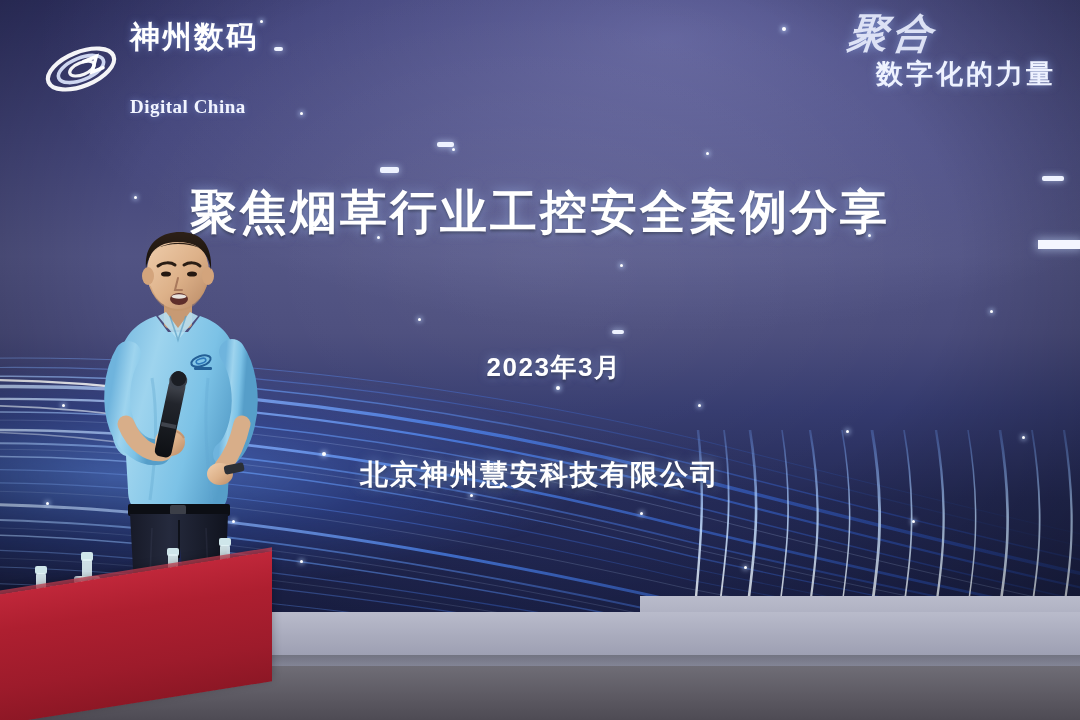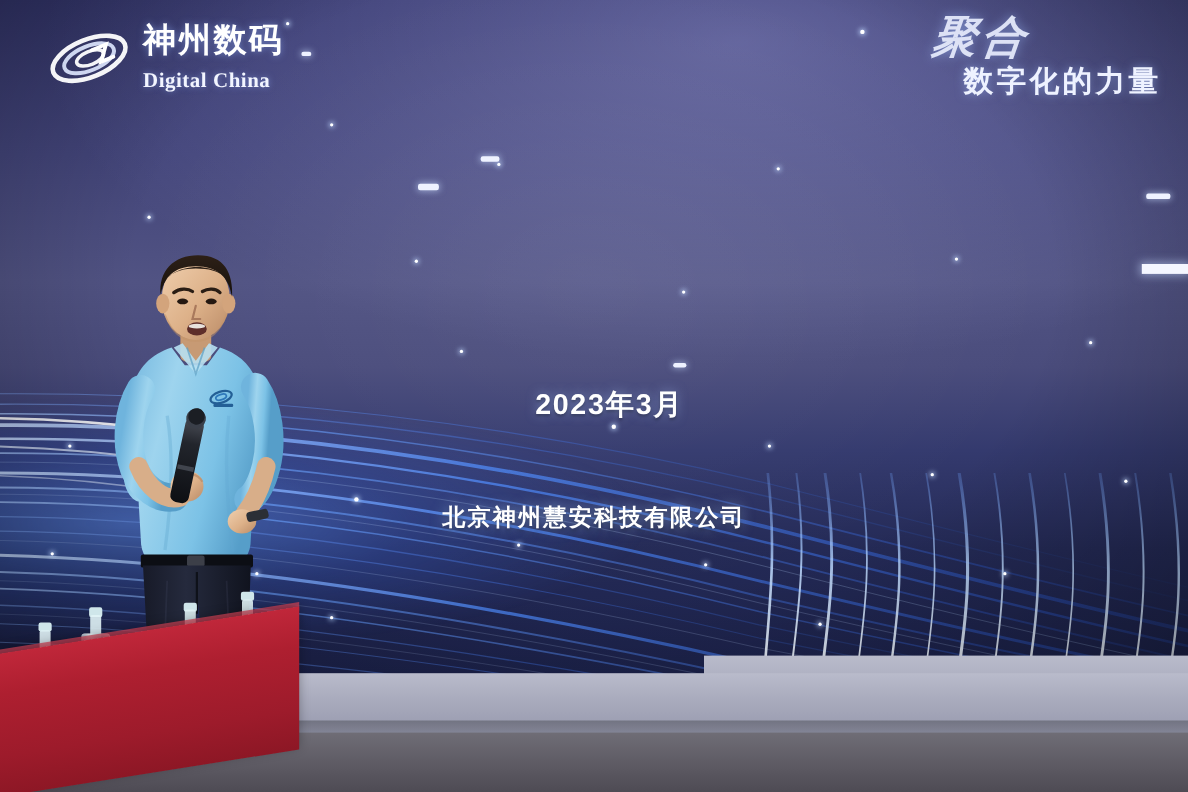--- a/index.html
+++ b/index.html
@@ -81,21 +81,21 @@
 
   
   .brand-left {
     position: absolute;
     left: 42px; top: 22px;
     display: flex;
     align-items: center;
     gap: 10px;
   }
   .brand-mark { width: 78px; height: 58px; }
-  .brand-words { display: flex; flex-direction: column; line-height: 1; }
+  .brand-words { display: flex; flex-direction: column; line-height: 1; gap: 33px; }
   .brand-cn {
     color: #ffffff;
     font-size: 30px;
     font-weight: 700;
     letter-spacing: 2px;
     text-shadow: 0 0 7px rgba(150,180,255,0.55);
   }
   .brand-en {
     color: #f2f5ff;
     font-size: 19px;
@@ -158,21 +158,21 @@
     letter-spacing: 1.5px;
     text-shadow: 0 0 10px rgba(170,200,255,0.5), 0 2px 3px rgba(0,0,0,0.4);
     margin-left: 28px;
   }
   .slide-company {
     position: absolute;
     left: 0; right: 0;
     top: 456px;
     text-align: center;
     color: #ffffff;
-    font-size: 21px;
+    font-size: 28px;
     font-weight: 700;
     letter-spacing: 2px;
     text-shadow: 0 0 12px rgba(170,205,255,0.6), 0 2px 4px rgba(0,0,0,0.45);
   }
 
   .edge-bar {
     position: absolute;
     right: 0;
     top: 240px;
     width: 42px;
@@ -448,20 +448,21 @@
         <span class="brand-cn">神州数码</span>
         <span class="brand-en">Digital China</span>
       </span>
     </div>
 
     <div class="brand-right">
       <div class="calli">聚合</div>
       <div class="calli-sub">数字化的力量</div>
     </div>
 
+    <div class="slide-title">聚焦烟草行业工控安全案例分享</div>
     <div class="slide-date">2023年3月</div>
     <div class="slide-company">北京神州慧安科技有限公司</div>
 
     <div class="edge-bar"></div>
   </div>
 
   <div class="stage-floor right-high" style="left:640px; width:440px; top:596px; height:72px;"></div>
   <div class="stage-floor"></div>
   <div class="floor-shadow"></div>
   <div class="floor-lower"></div>

